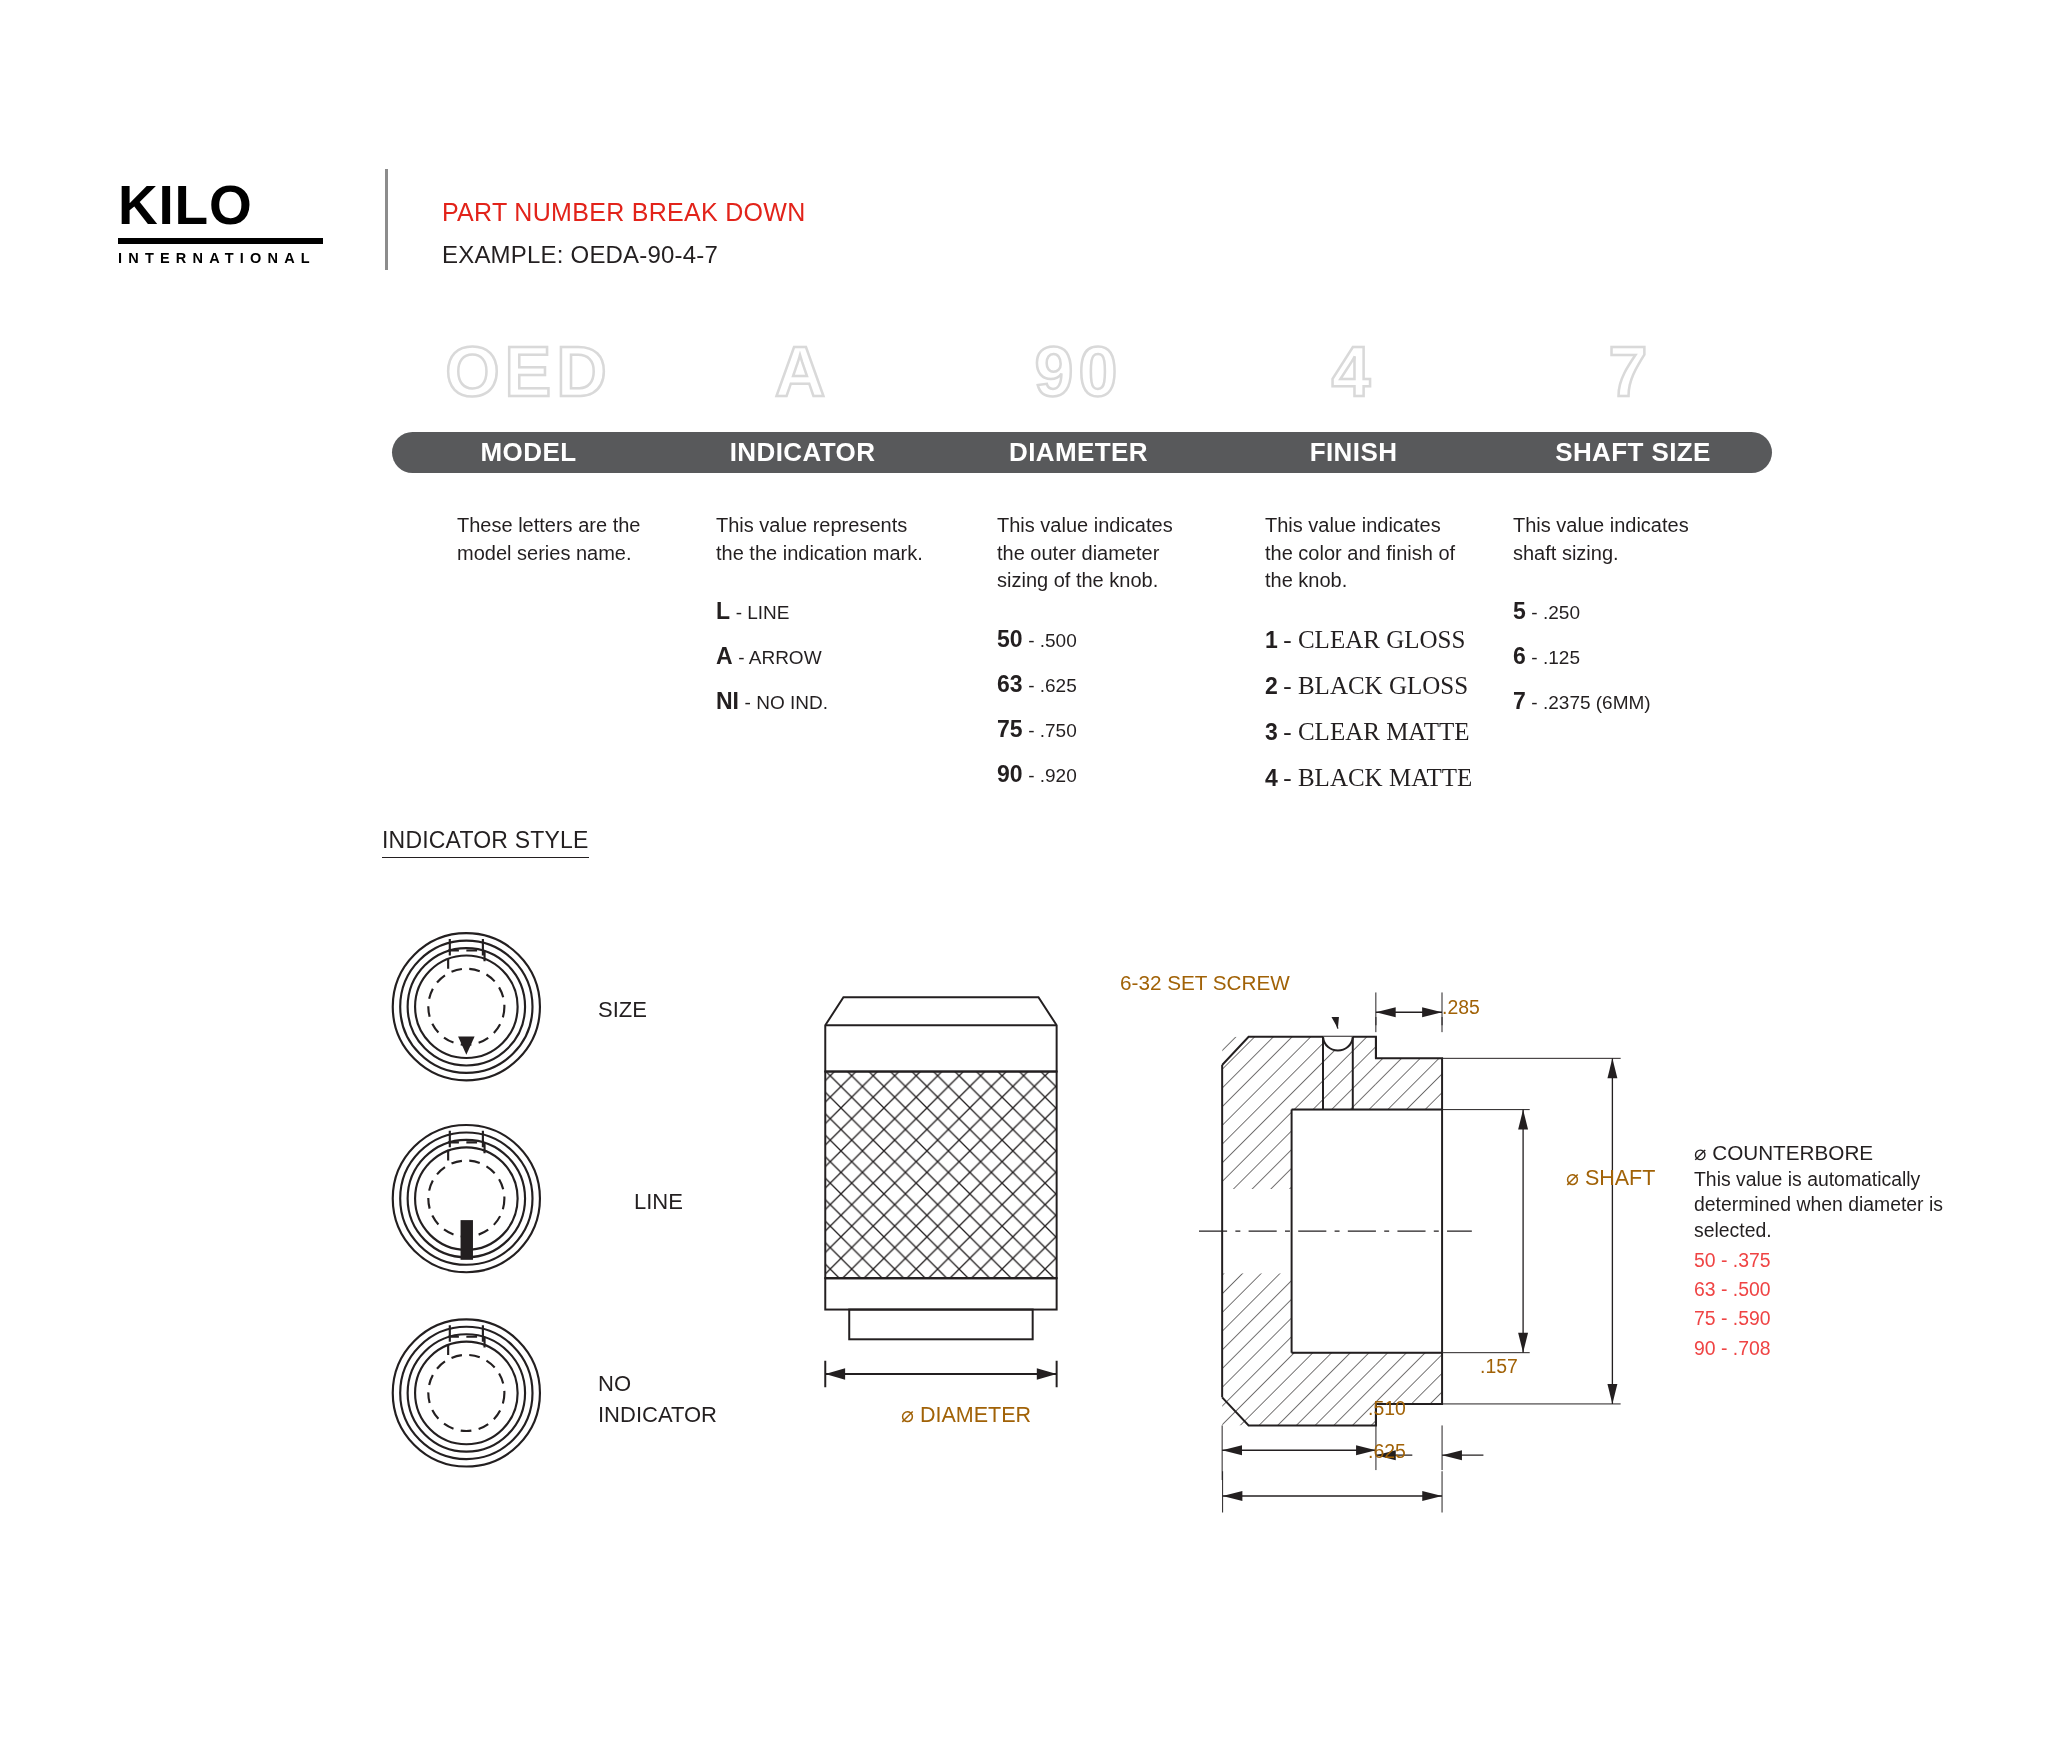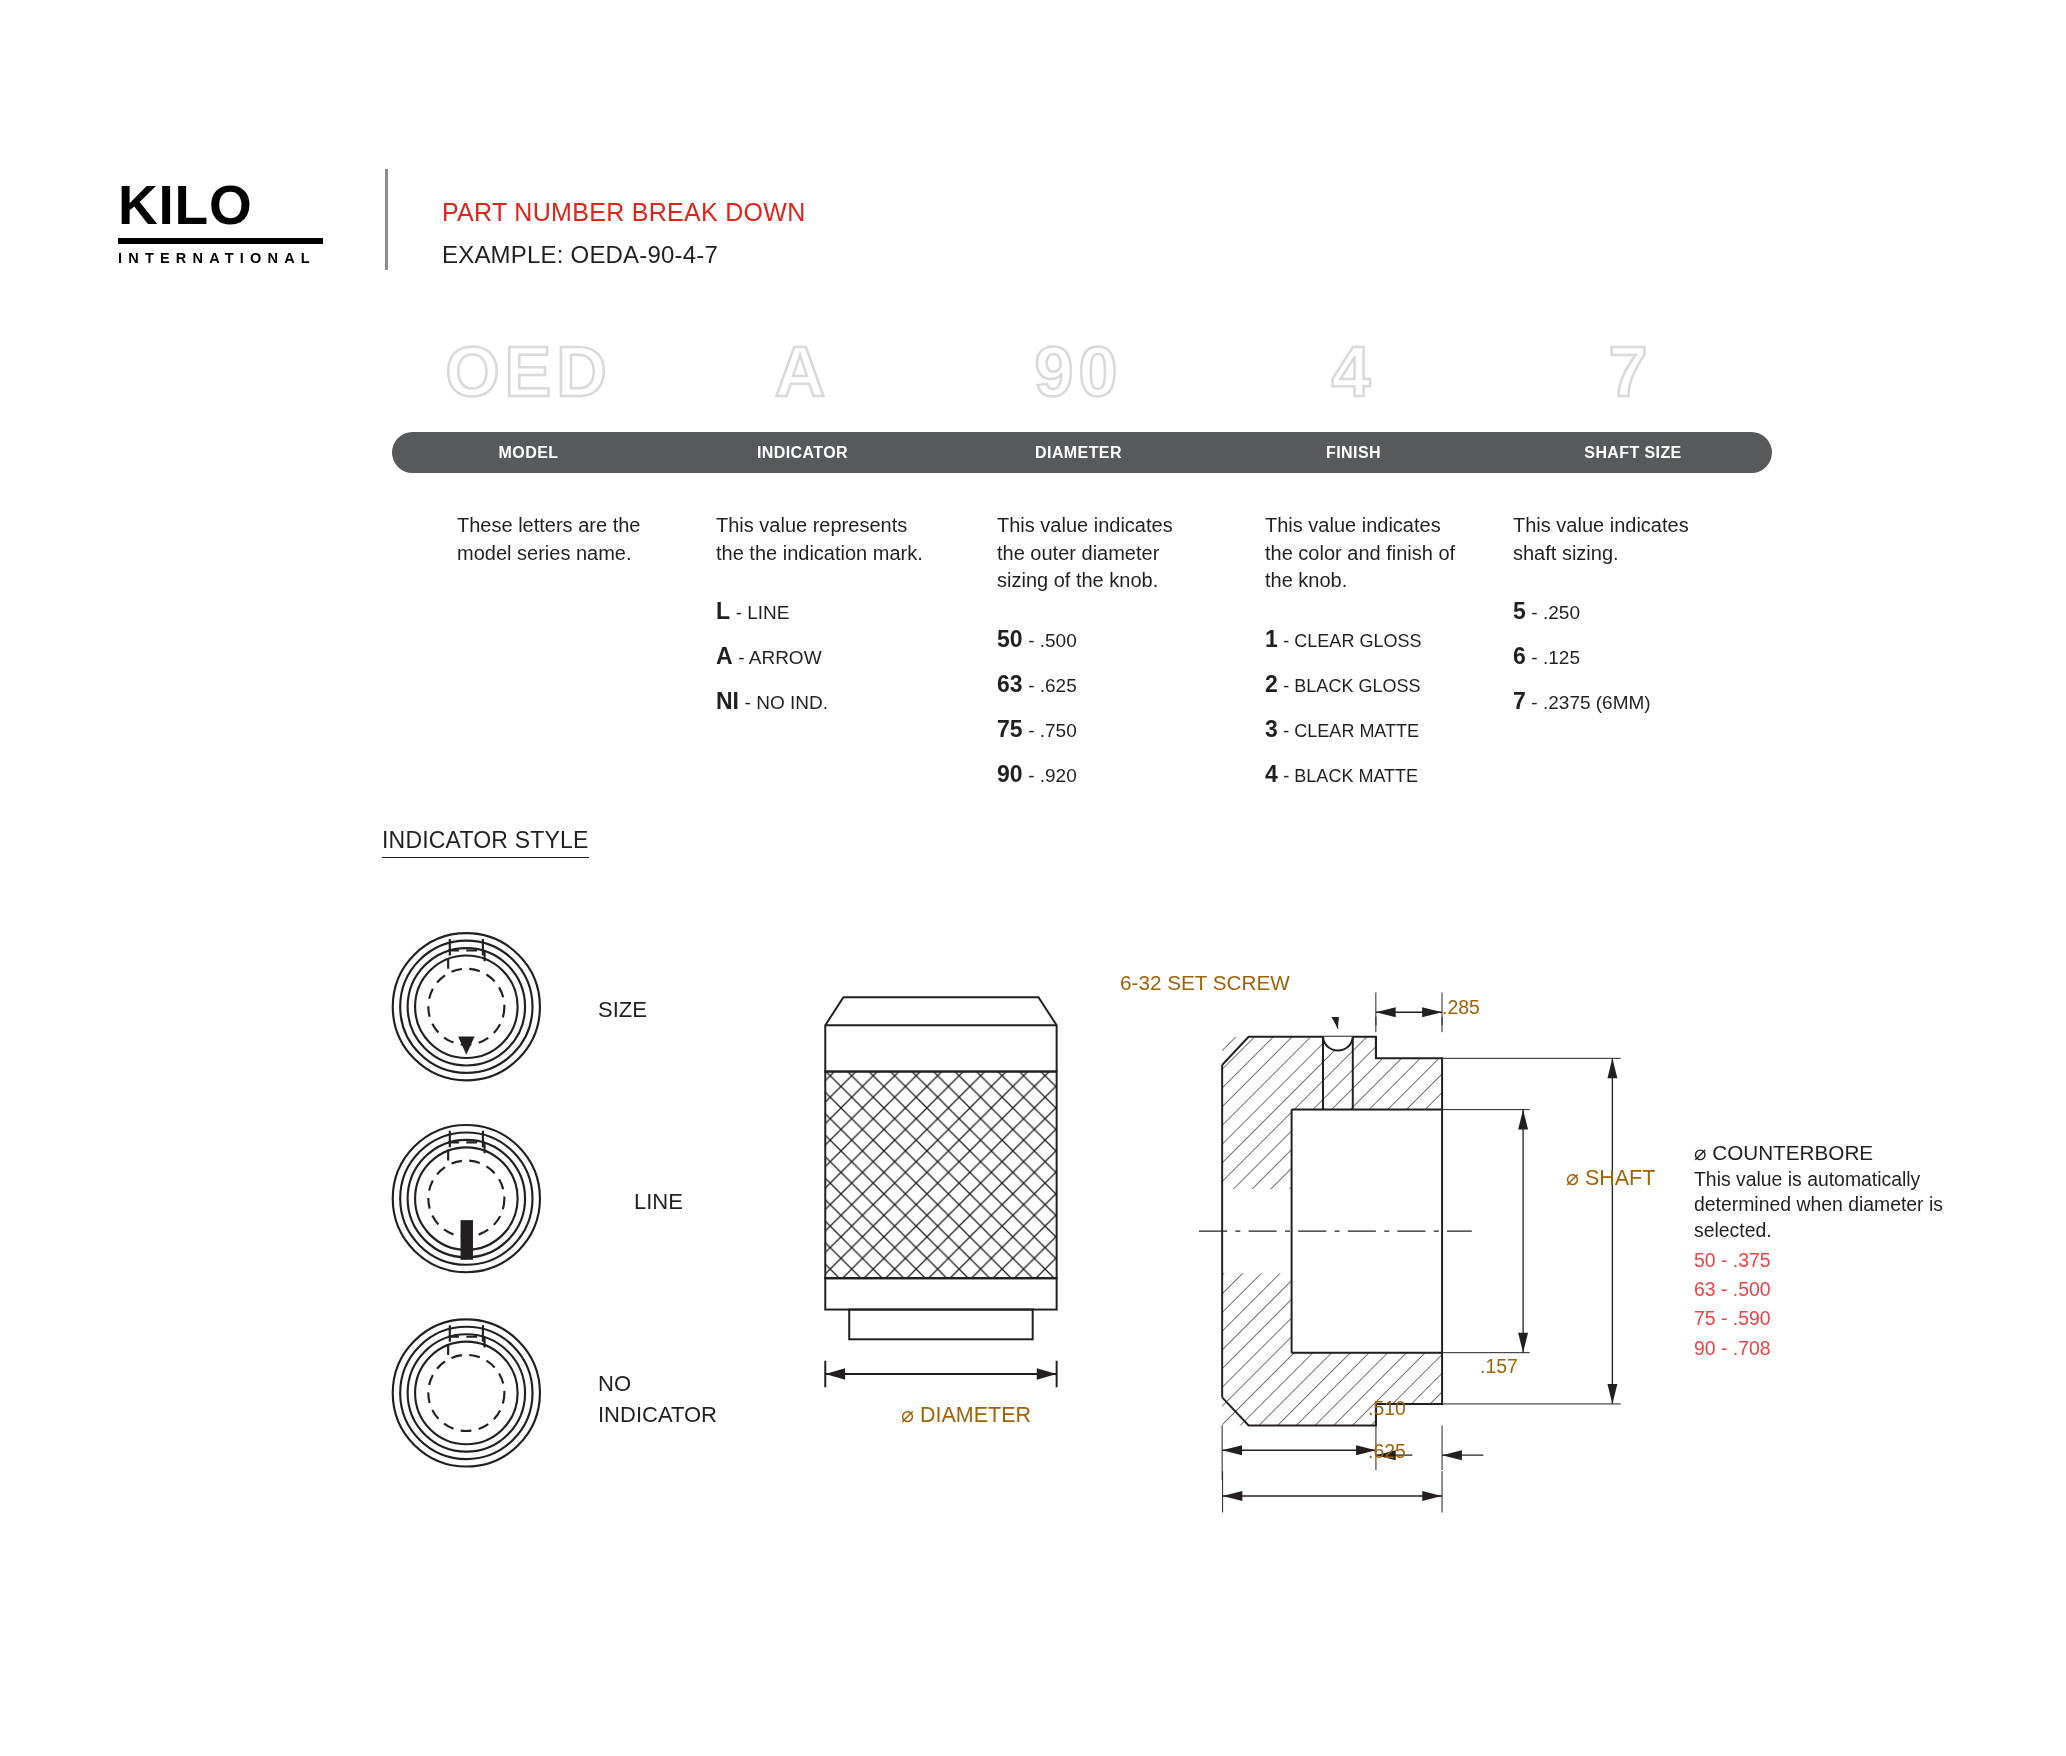--- a/index.html
+++ b/index.html
@@ -48,35 +48,35 @@
 
   
   .barwrap { position:absolute; left:392px; top:432px; width:1380px; height:41px; }
   .bar {
     position:absolute; inset:0;
     background:#58595b;
     border-radius:20.7px;
   }
   .bar-label {
     position:absolute; top:0; height:41px; line-height:41px;
-    color:#ffffff; font-weight:bold; font-size:16px; text-align:center;
+    color:#ffffff; font-weight:bold; font-size:26px; text-align:center;
     letter-spacing:0.4px;
   }
 
   
   .col { position:absolute; top:512px; }
   .col p.desc {
     margin:0; font-size:20px; line-height:1.38; color:#231f20;
     font-family:"Liberation Sans", sans-serif;
   }
   .optlist { margin-top:31px; }
   .optrow { margin-bottom:18px; font-size:20px; color:#231f20; white-space:nowrap; }
   .optrow .k { font-weight:bold; font-size:23px; }
   .optrow .v { font-size:19px; }
-  .optrow .v.small { font-size:18px; }
+  .optrow .v.small { font-size:25px;font-family:Liberation Serif, serif; }
 
   
   .ind-style-h {
     position:absolute; left:382px; top:827px;
     font-size:23px; color:#231f20; letter-spacing:0.2px;
     border-bottom:1.7px solid #231f20; padding-bottom:2.5px;
   }
 
   
   svg { display:block; }

